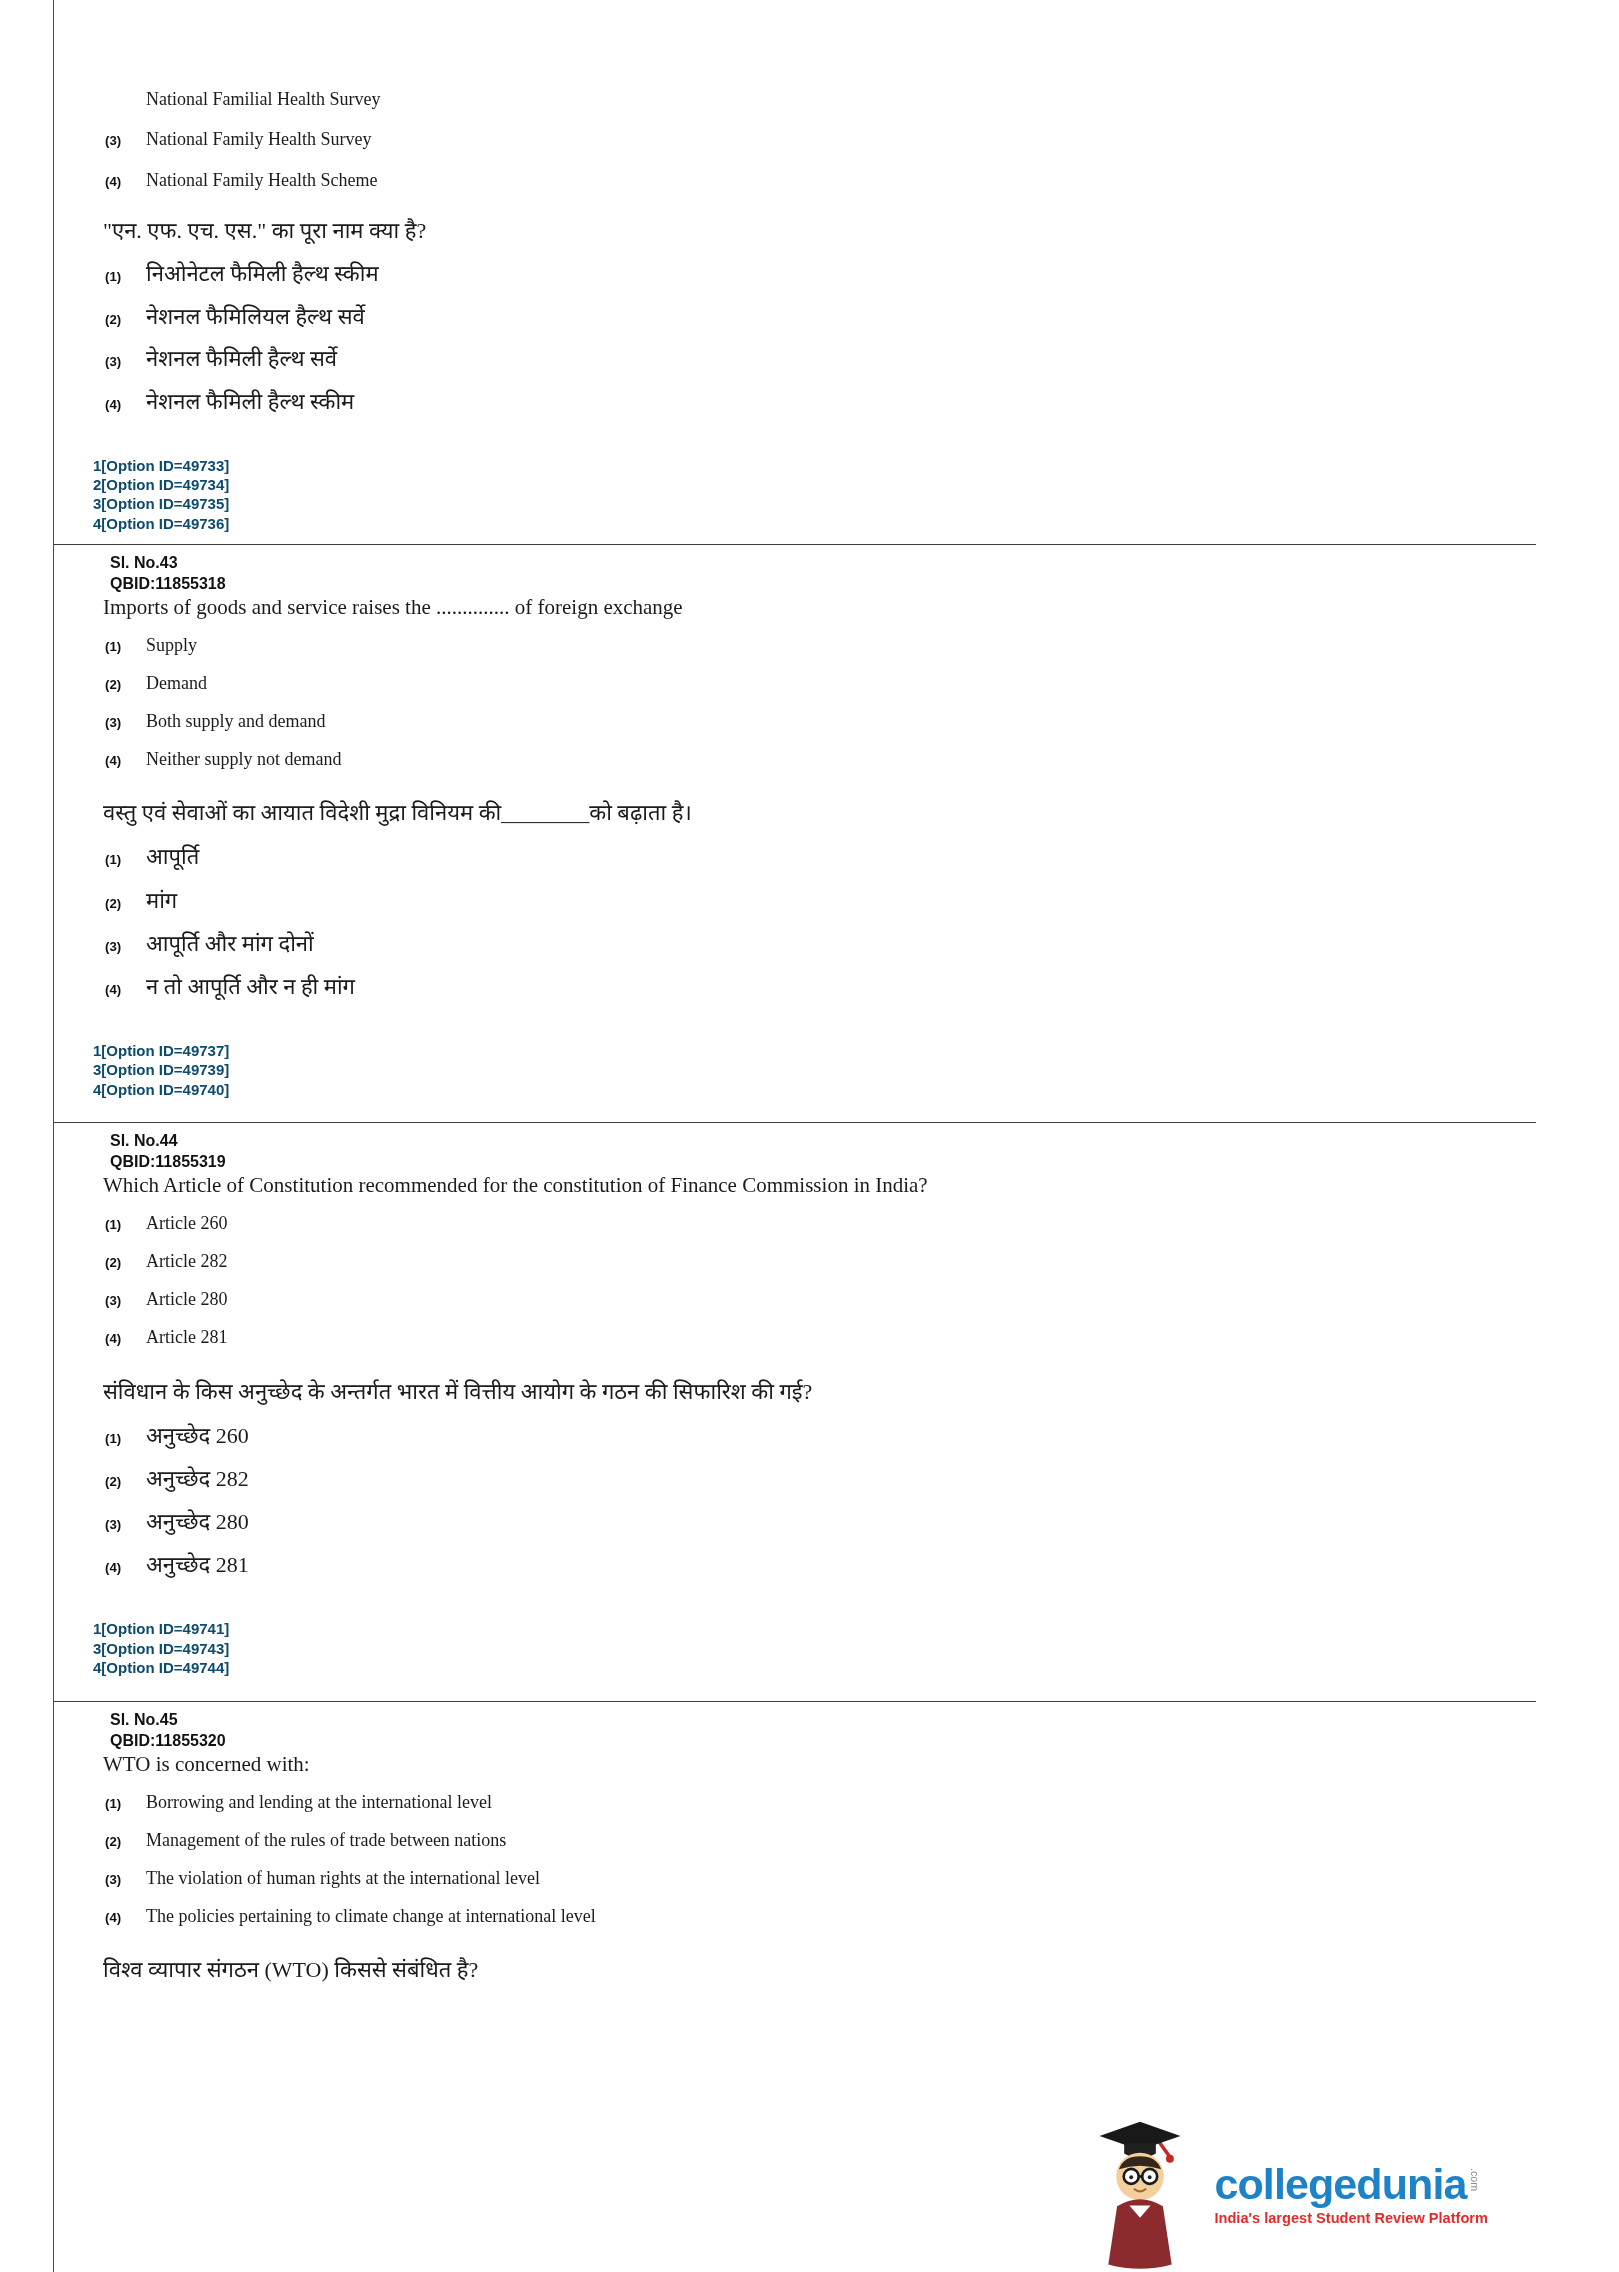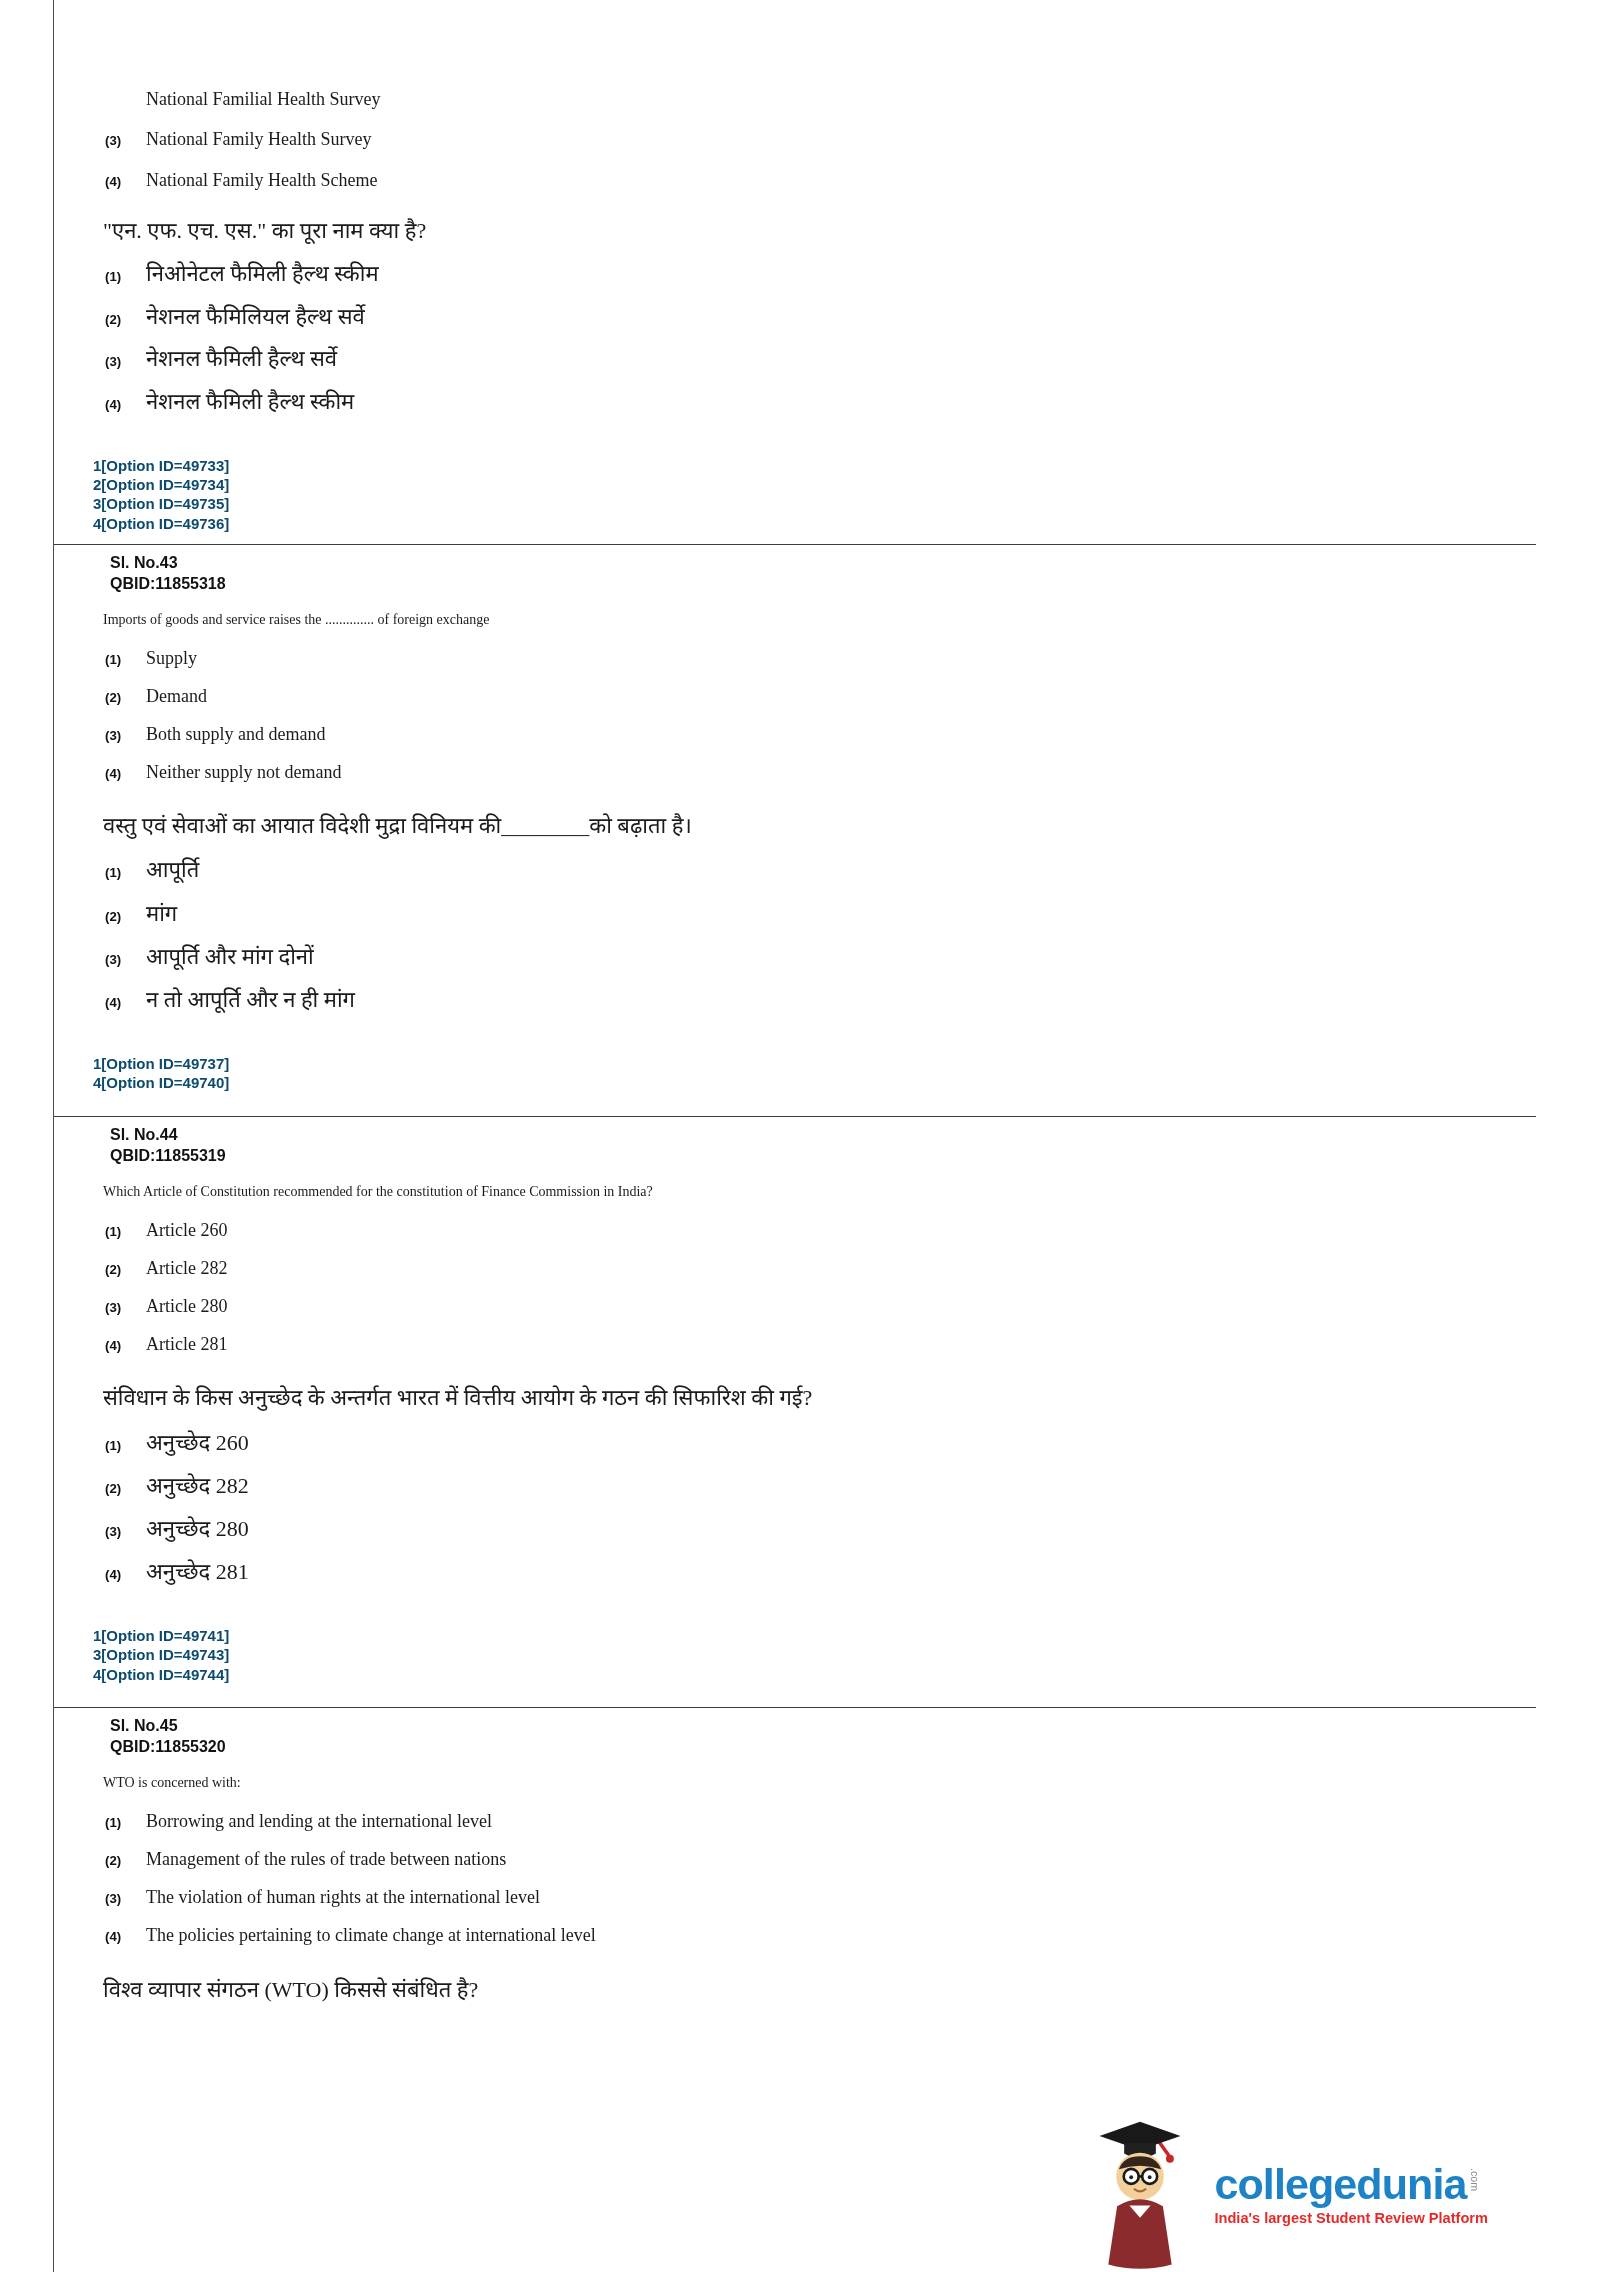--- a/index.html
+++ b/index.html
@@ -15,21 +15,21 @@
     border-left:1.8px solid #4a4a4a;
     border-right:1.8px solid #4a4a4a;
   }
   .section { border-top:1.8px solid #3d3d3d; padding:7px 21px 23px 0; }
   .top-section { border-top:none; padding-top:72px; padding-bottom:10.6px; }
 
   .meta {
     font-family:"Liberation Sans", sans-serif; font-weight:bold;
     font-size:16px; line-height:21px; margin-left:56px; color:#121212;
   }
-  .q-en { font-size:14px; line-height:24px; margin:14px 0 0 49px; }
+  .q-en { font-size:21px; line-height:24px; margin:1px 0 0 49px; }
   .q-hi { font-size:22px; line-height:32px; margin:26.5px 0 0 49px; }
   .top-section .q-hi { margin-top:23px; }
 
   .opt { margin:15px 0 0 51px; display:flex; align-items:baseline; }
   .top-section .opt { margin-top:17.6px; }
   .opt .marker {
     font-family:"Liberation Sans", sans-serif; font-weight:bold;
     font-size:13.2px; flex:0 0 41px; width:41px; color:#111;
   }
   .opt .opt-text { font-size:18px; line-height:23px; }
@@ -137,20 +137,21 @@
       <div class="opt hi">
         <span class="marker">(3)</span>
         <span class="opt-text">आपूर्ति और मांग दोनों</span>
       </div>
       <div class="opt hi">
         <span class="marker">(4)</span>
         <span class="opt-text">न तो आपूर्ति और न ही मांग</span>
       </div>
       <div class="ids">
         <div>1[Option ID=49737]</div>
+        <div>3[Option ID=49739]</div>
         <div>4[Option ID=49740]</div>
       </div>
     </section>
 
     <section class="section">
       <div class="meta">Sl. No.44</div>
       <div class="meta">QBID:11855319</div>
       <div class="q-en">Which Article of Constitution recommended for the constitution of Finance Commission in India?</div>
       <div class="opt">
         <span class="marker">(1)</span>

